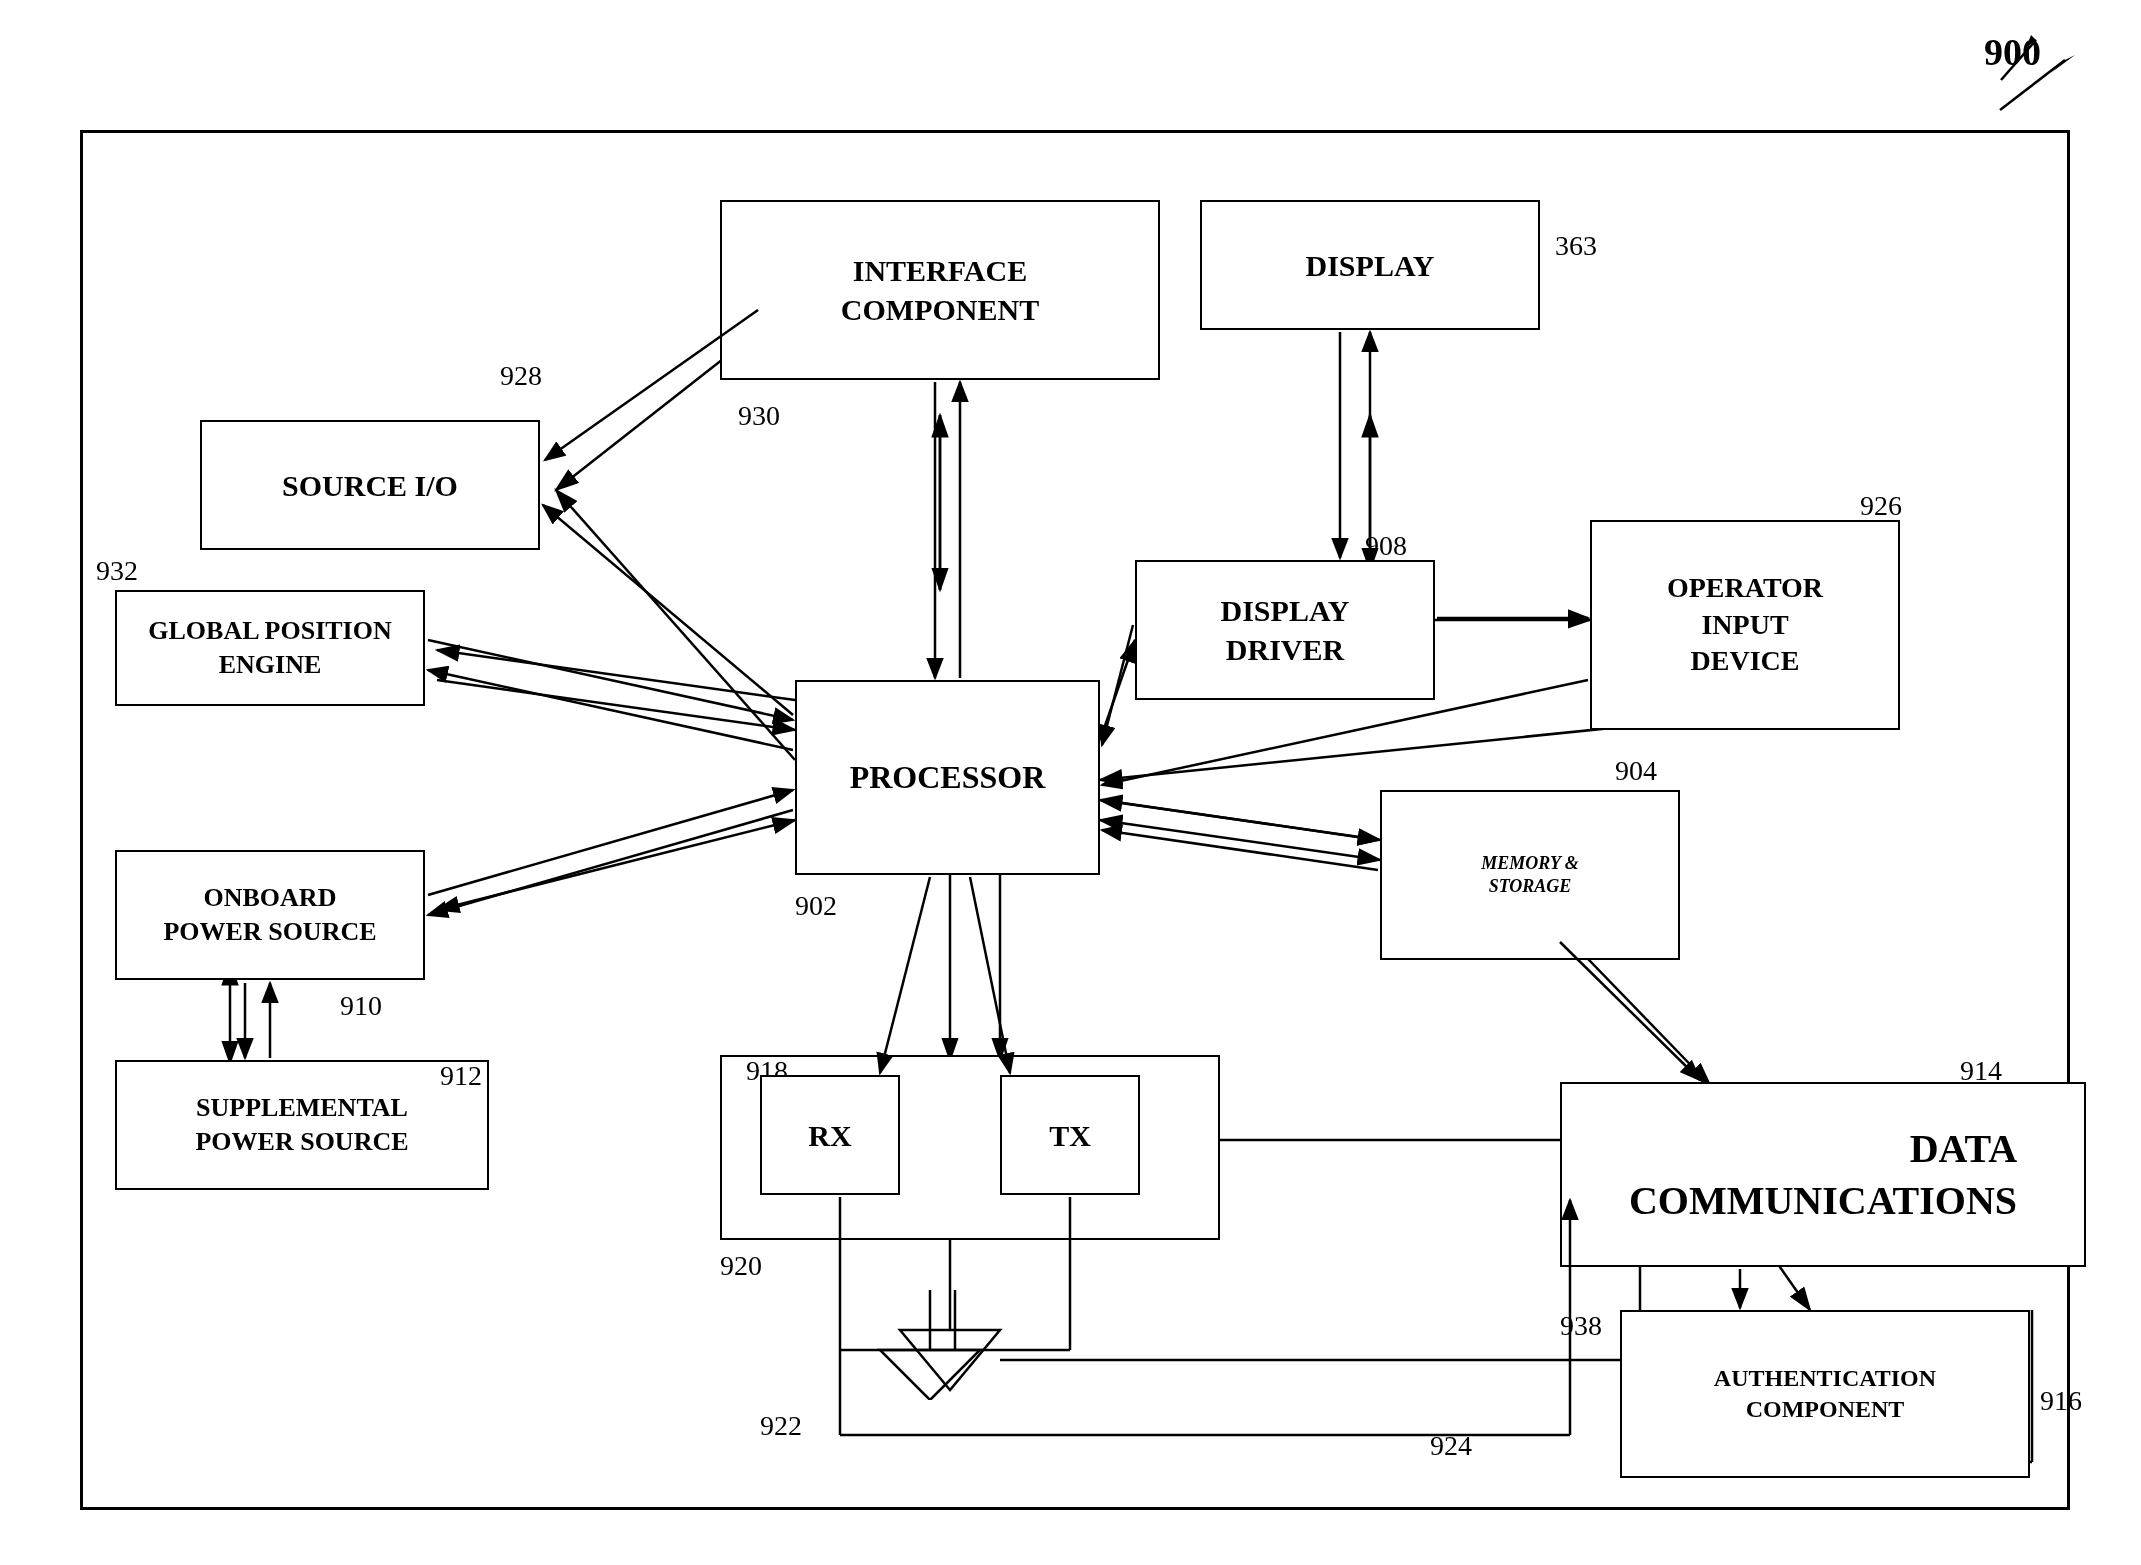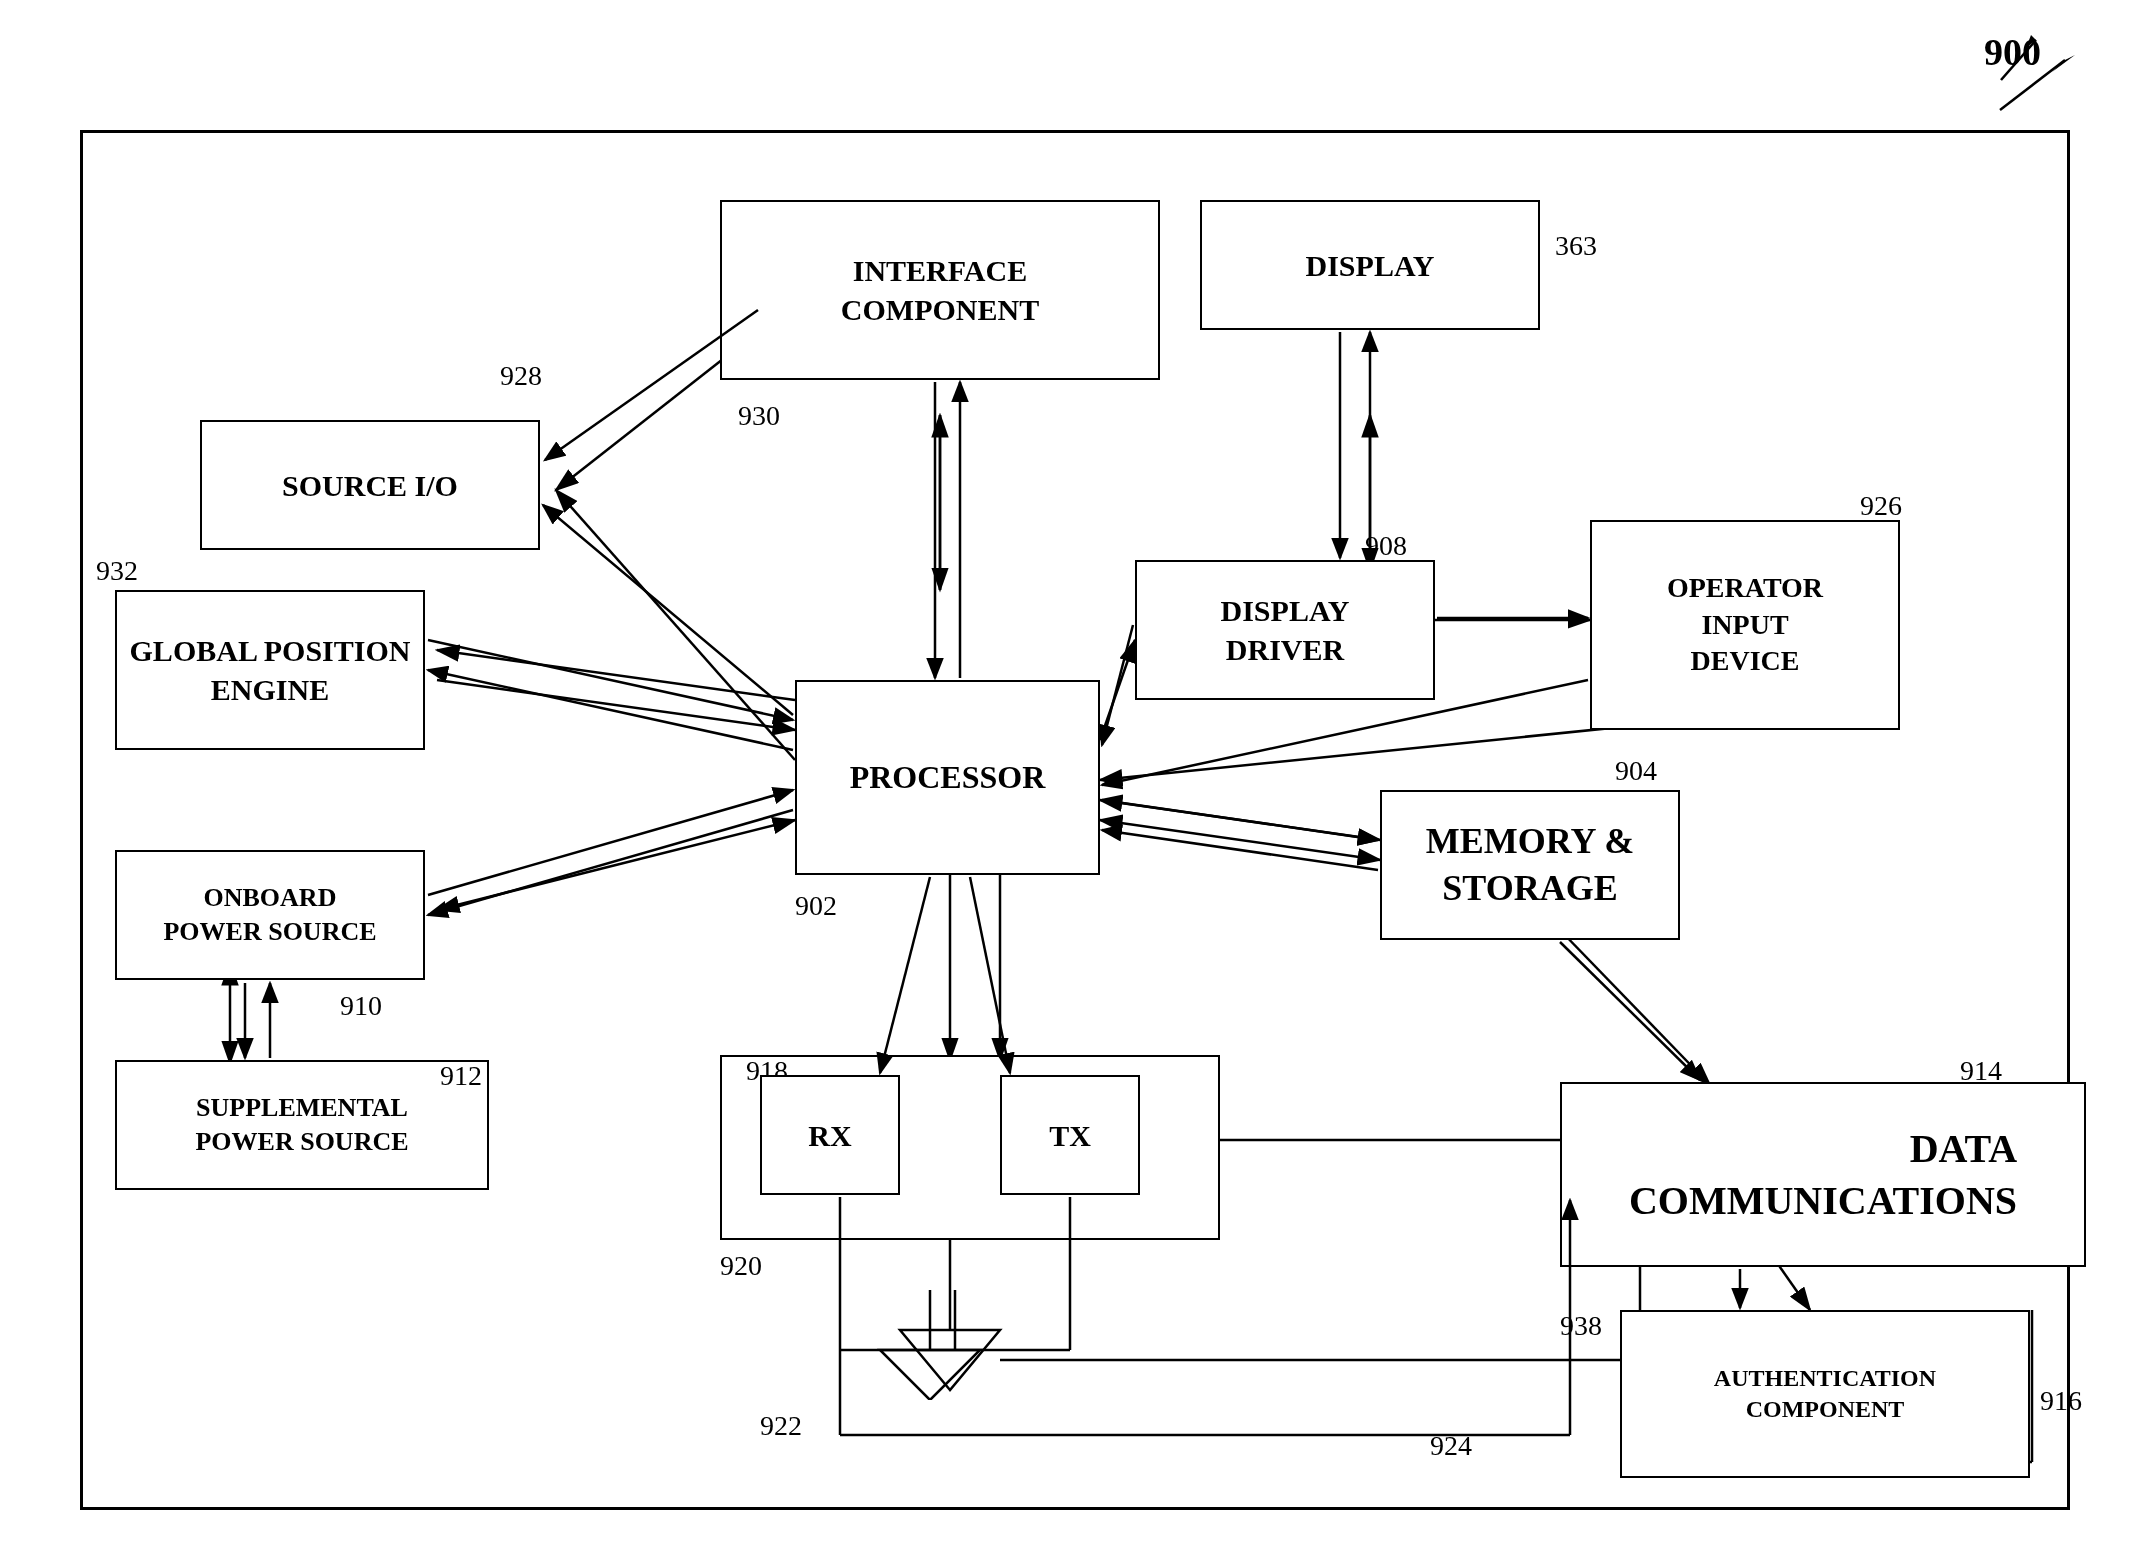--- a/index.html
+++ b/index.html
@@ -171,22 +171,22 @@
     <span style="white-space:pre-line;">OPERATOR
 INPUT
 DEVICE</span>
   </div>
 
   <div class="label" style="position:absolute; top:490px; left:1860px;">926</div>
 
   <div class="box" style="
     position:absolute;
     top:590px; left:115px;
-    width:310px; height:160px;
-    font-size:30px;
+    width:310px; height:116px;
+    font-size:26px;
   ">
     <span style="white-space:pre-line;">GLOBAL POSITION
 ENGINE</span>
   </div>
 
   <div class="label" style="position:absolute; top:555px; left:96px;">932</div>
 
   <div class="box" style="
     position:absolute;
     top:680px; left:795px;
@@ -194,22 +194,23 @@
     font-size:32px;
   ">
     <span>PROCESSOR</span>
   </div>
 
   <div class="label" style="position:absolute; top:890px; left:795px;">902</div>
 
   <div class="box" style="
     position:absolute;
     top:790px; left:1380px;
-    width:300px; height:150px;
-    font-size:36px;
+    width:300px; height:170px;
+    font-size:18px;
+    font-style:italic;
   ">
     <span style="white-space:pre-line;">MEMORY &amp;
 STORAGE</span>
   </div>
 
   <div class="label" style="position:absolute; top:755px; left:1615px;">904</div>
 
   <div class="box" style="
     position:absolute;
     top:850px; left:115px;

